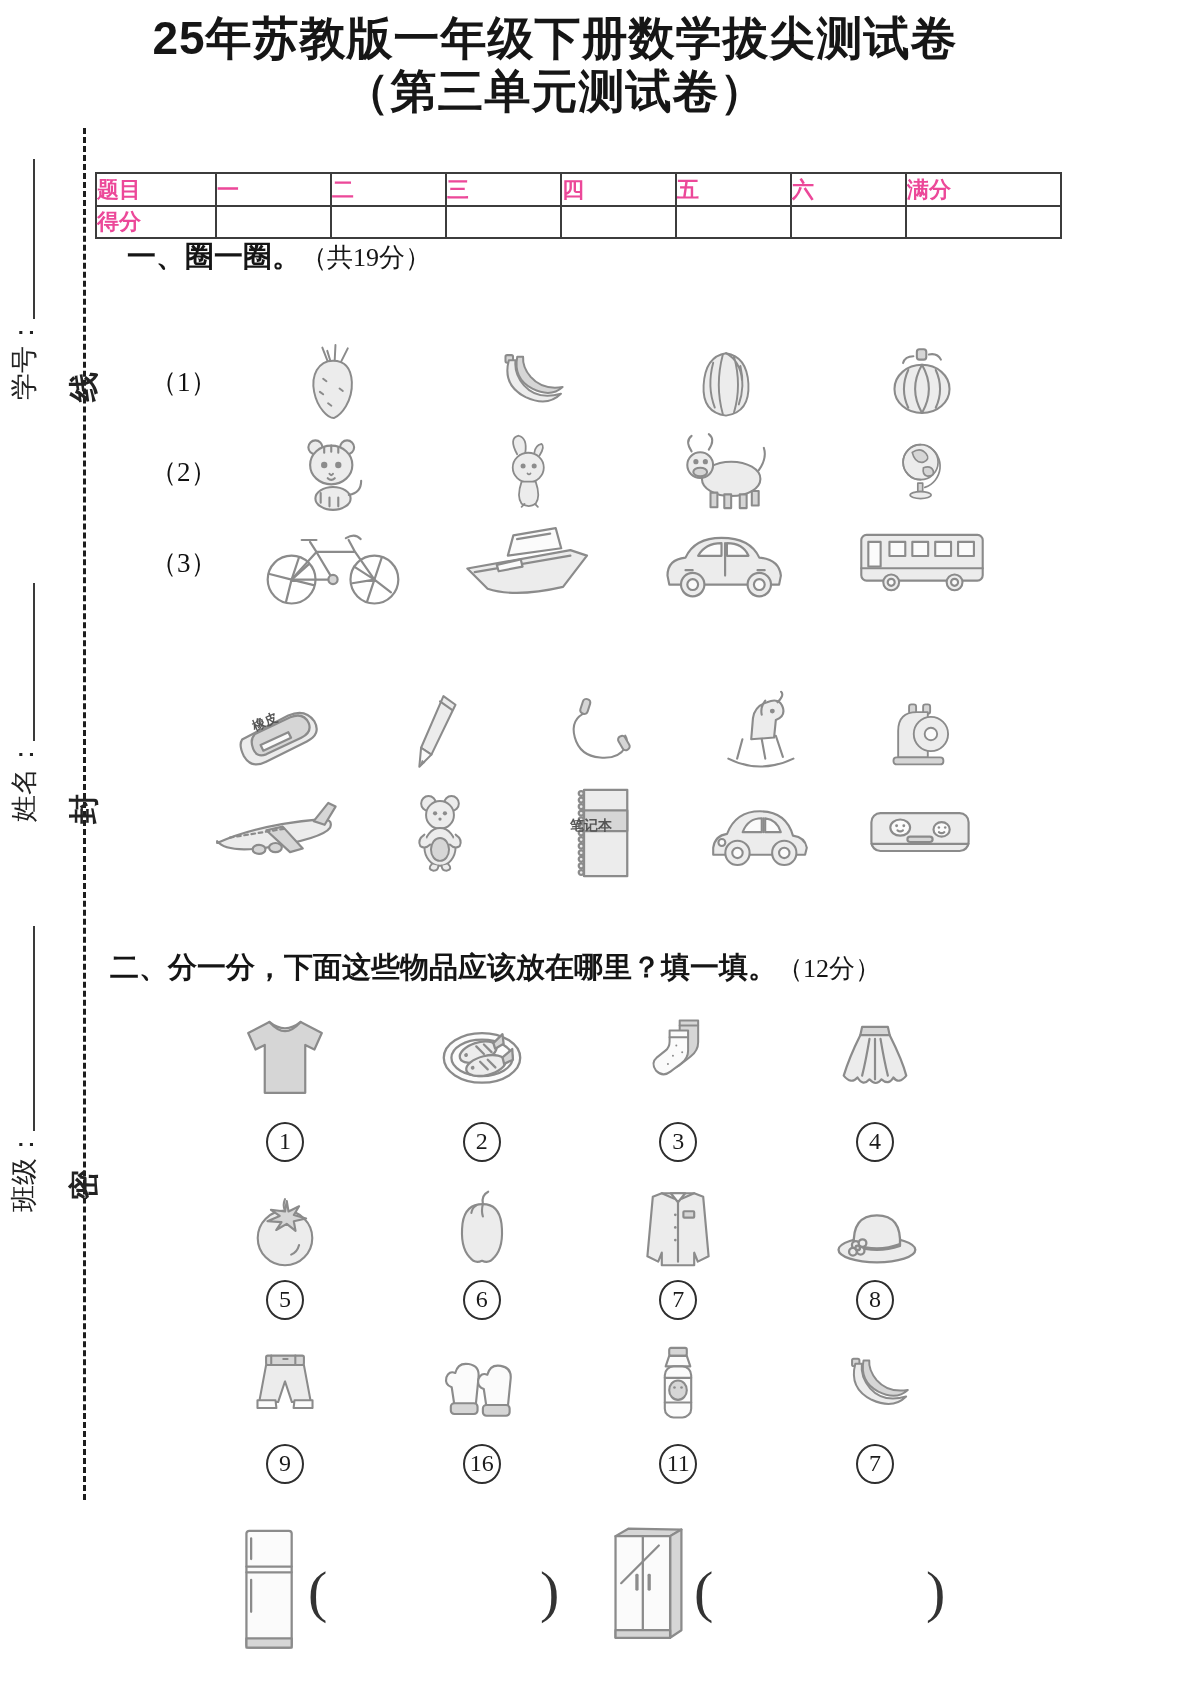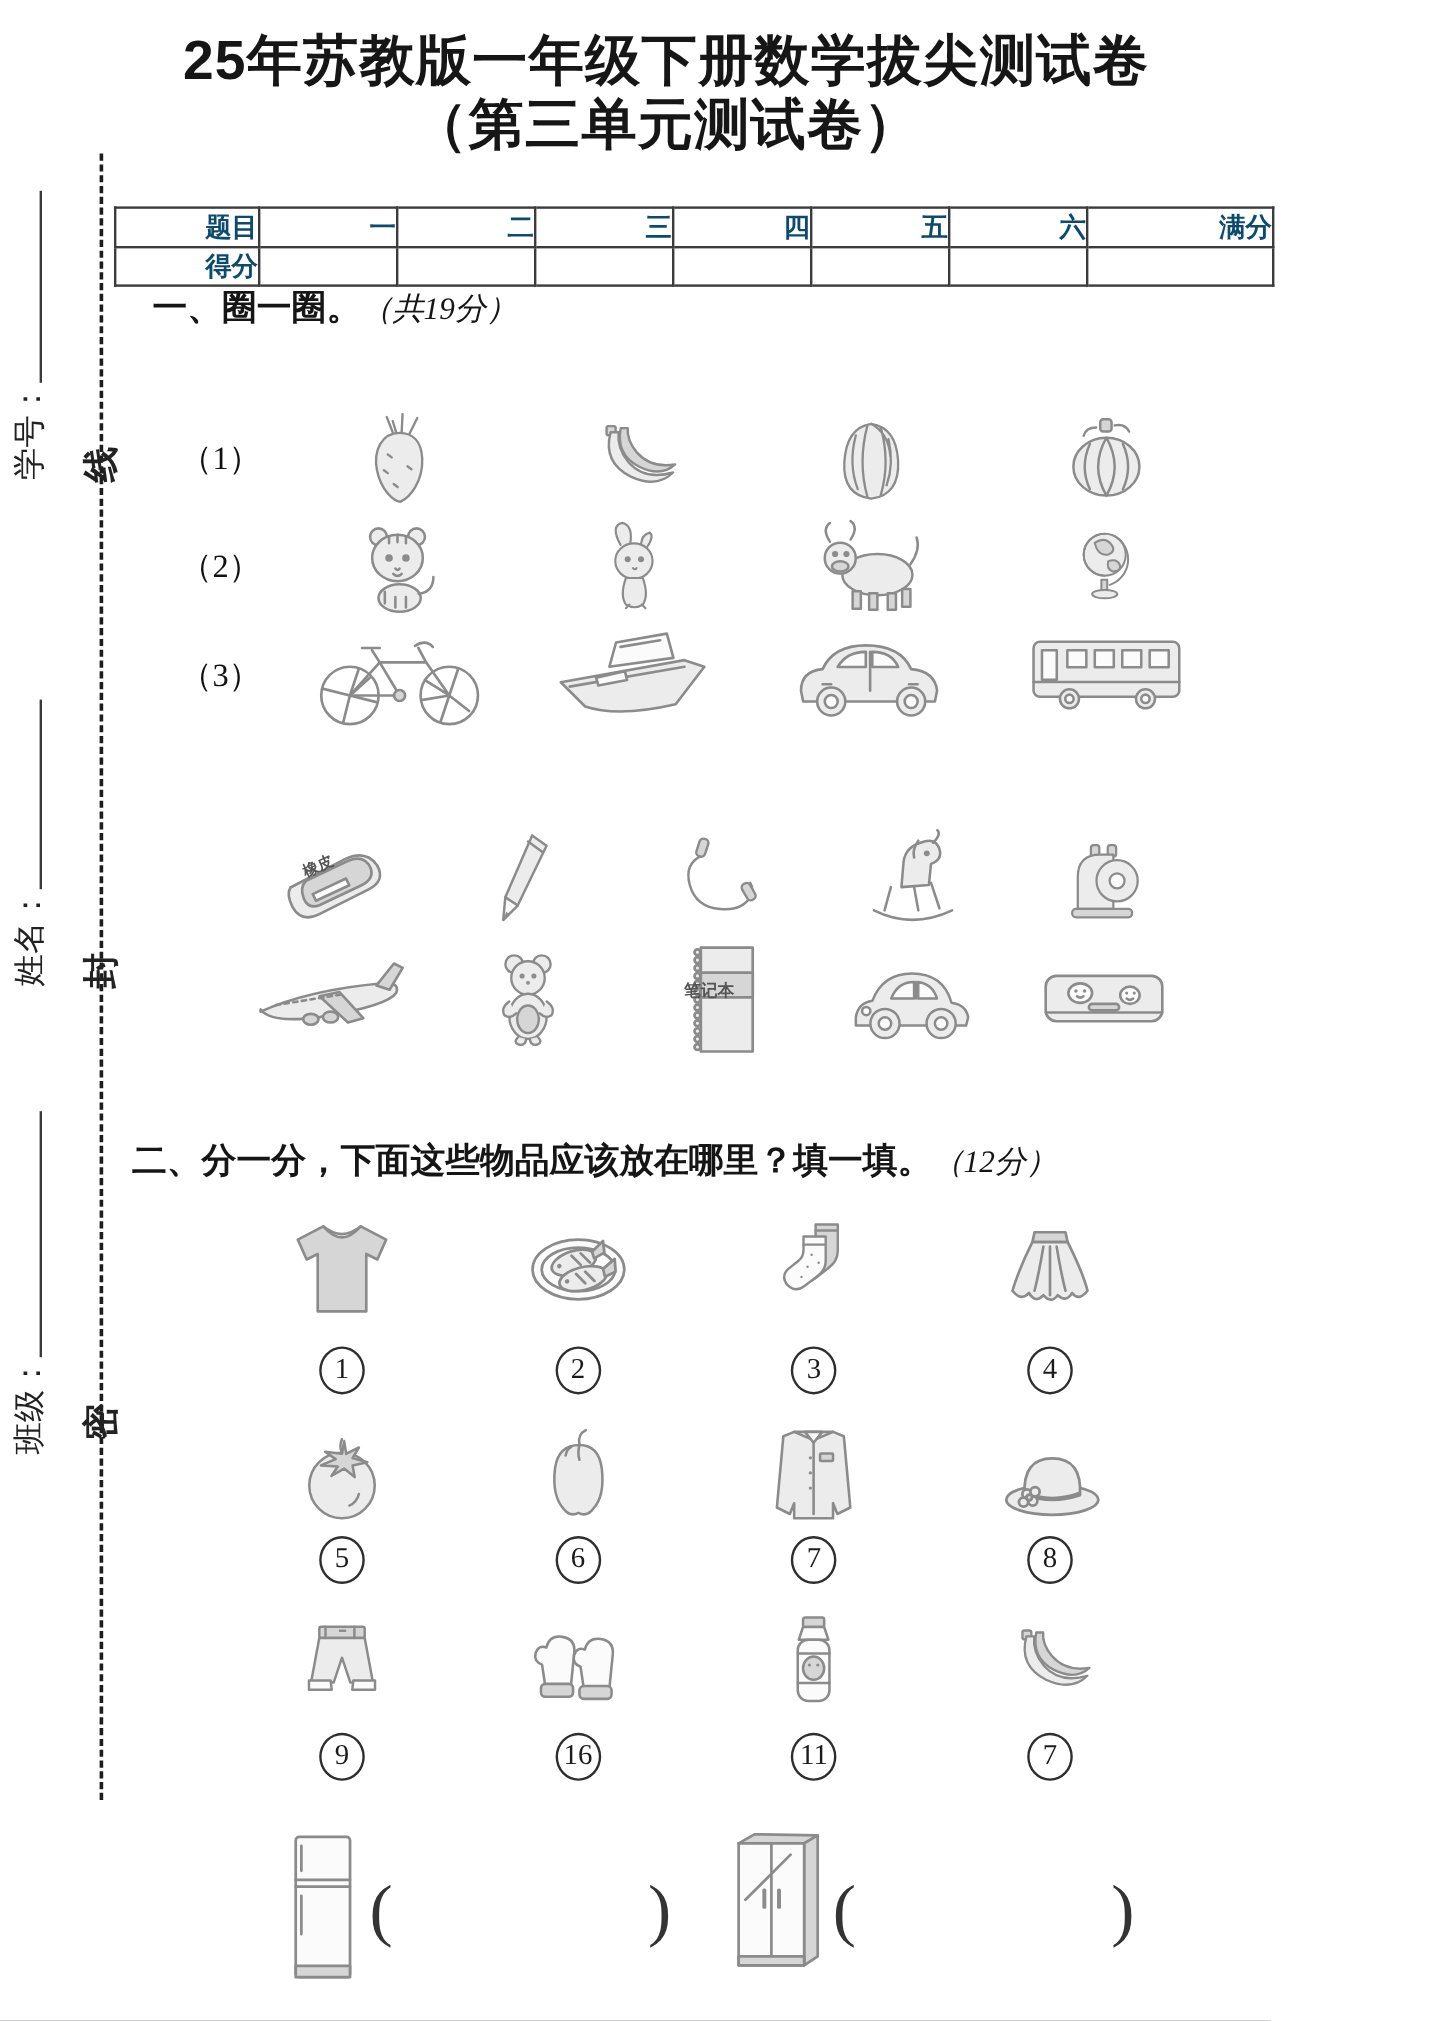--- a/index.html
+++ b/index.html
@@ -1,34 +1,34 @@
 <!DOCTYPE html>
 <html><head>
 <meta charset="utf-8">
 <style>
   html,body{margin:0;padding:0;background:#888;}
   .page{position:relative;width:1191px;height:1684px;background:#ffffff;margin:0 auto;
         font-family:"Liberation Sans",sans-serif;color:#111;overflow:hidden;}
 
   
-  .title{position:absolute;left:60px;top:24px;width:990px;text-align:center;
+  .title{position:absolute;left:60px;top:12px;width:990px;text-align:center;
          font-weight:900;font-size:46px;line-height:1.16;letter-spacing:1px;color:#161616;}
   .meta{position:absolute;left:95px;top:136px;width:945px;text-align:right;
         font-size:23px;font-weight:600;color:#222;}
 
   
   table.score{position:absolute;left:95px;top:172px;width:965px;border-collapse:collapse;table-layout:fixed;}
-  table.score td{border:2px solid #3c3c3c;text-align:right;padding:0;
-                 font-size:22px;font-weight:700;color:#0c4a6e;}
+  table.score td{border:2px solid #3c3c3c;text-align:left;padding:0;
+                 font-size:22px;font-weight:700;color:#ec4899;}
   table.score tr.hd td{height:31px;}
   table.score tr.sc td{height:26px;}
 
   
   .sec-head{position:absolute;font-size:29px;font-weight:800;color:#151515;white-space:nowrap;}
-  .pts{font-weight:400;font-size:26px;font-family:"Liberation Serif",serif;font-style:italic;}
+  .pts{font-weight:400;font-size:26px;font-family:"Liberation Serif",serif;}
   .q-line{position:absolute;font-size:26px;font-family:"Liberation Serif",serif;color:#1a1a1a;white-space:nowrap;}
   .q-line b{font-family:"Liberation Sans",sans-serif;font-weight:700;}
 
   
   .prow{position:absolute;display:flex;align-items:center;}
   .prow .rlabel{width:85px;font-size:27px;font-family:"Liberation Serif",serif;flex:none;}
   .prow .cell{flex:1;display:flex;justify-content:center;align-items:center;position:relative;}
   .grid-row{position:absolute;left:205px;width:750px;display:flex;justify-content:space-between;}
   .grid-row .gcell{width:160px;display:flex;justify-content:center;align-items:flex-end;position:relative;}
   .lab-row{position:absolute;left:205px;width:750px;display:flex;justify-content:space-between;}

